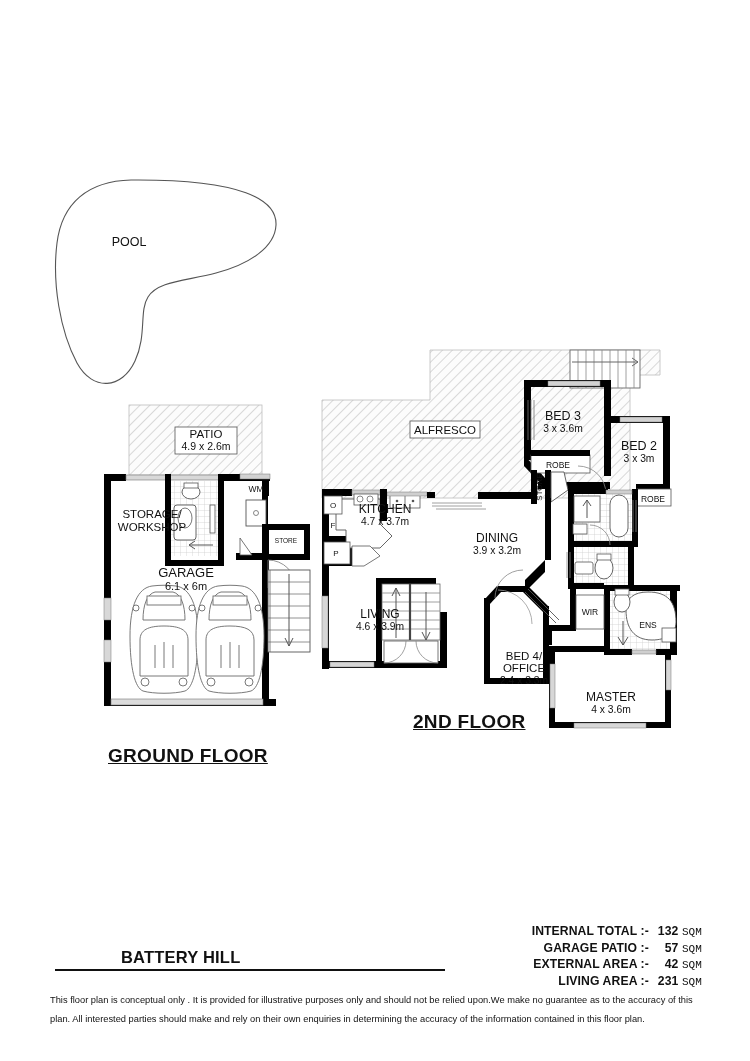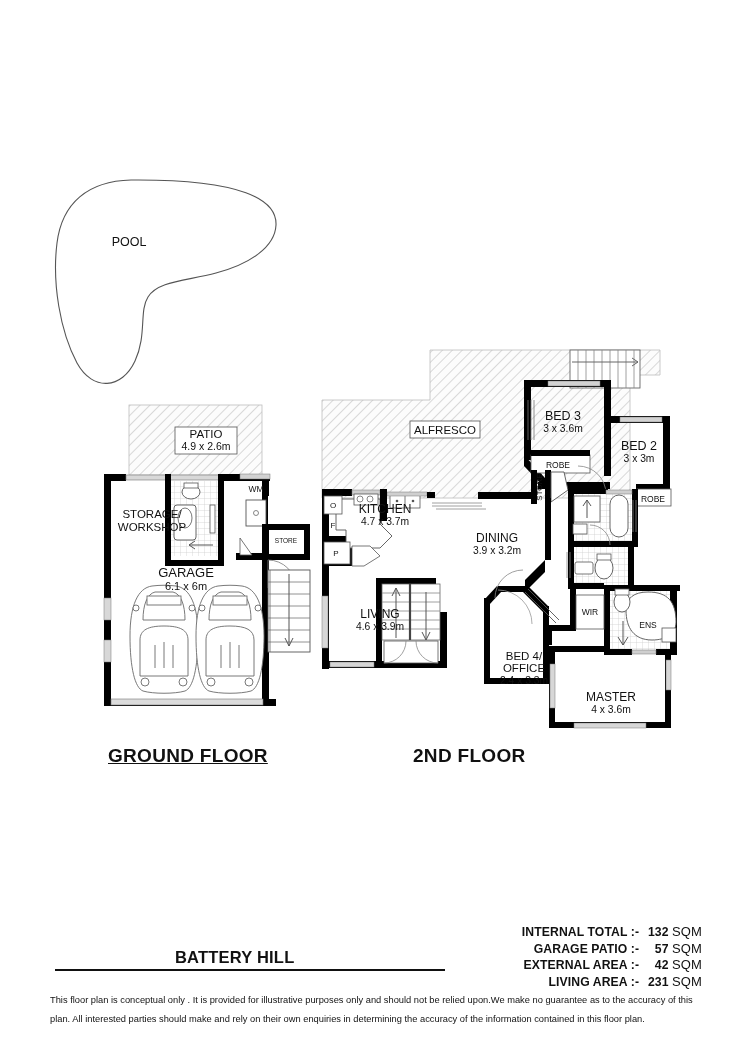--- a/index.html
+++ b/index.html
@@ -4,31 +4,31 @@
 <style>
   html,body{margin:0;padding:0;background:#fff;}
   body{width:750px;height:1061px;position:relative;overflow:hidden;
        font-family:"Liberation Sans",sans-serif;color:#111;}
   #plan{position:absolute;inset:0;text-align:right;}
   svg{display:block;}
   .ttl{font-family:"Liberation Sans",sans-serif;font-weight:bold;}
   .addr-wrap{position:absolute;left:55px;top:948px;width:640px;}
   .addr-line{display:flex;align-items:flex-end;}
   .addr-street{font-size:16.5px;font-weight:bold;letter-spacing:.2px;}
-  .addr-suburb{font-size:16.5px;font-weight:bold;letter-spacing:.2px;margin-left:120px;}
+  .addr-suburb{font-size:16.5px;font-weight:bold;letter-spacing:.2px;margin-left:66px;}
   .addr-rule{border-bottom:2px solid #111;width:390px;margin-top:2px;}
   .areas{position:absolute;right:48px;top:924px;text-align:right;line-height:15.5px;}
   .areas div{font-size:12.2px;font-weight:bold;letter-spacing:.1px;white-space:nowrap;}
-  .areas .u{font-weight:normal;font-size:13px;}
+  .areas .u{font-weight:normal;font-size:11px;font-family:Liberation Mono, monospace;}
   .areas .num{display:inline-block;min-width:26px;text-align:right;}
   .disc{position:absolute;left:50px;top:991px;width:660px;font-size:9.3px;
         line-height:19px;color:#111;}
   .floorlabel{position:absolute;font-size:19px;font-weight:bold;letter-spacing:.3px;}
   #gf-label{left:108px;top:745px;text-decoration:underline;}
-  #ff-label{left:413px;top:745px;}
+  #ff-label{left:413px;top:711px;text-decoration:underline;}
 </style>
 </head>
 <body>
 
 <div id="plan">
 <svg width="750" height="1061" viewBox="0 0 750 1061" xmlns="http://www.w3.org/2000/svg">
   <defs>
     <pattern id="hatch" width="7" height="7" patternTransform="rotate(45)" patternUnits="userSpaceOnUse">
       <rect width="7" height="7" fill="#fcfcfc"></rect>
       <line x1="0" y1="0" x2="0" y2="7" stroke="#cfcfcf" stroke-width="1.6"></line>

